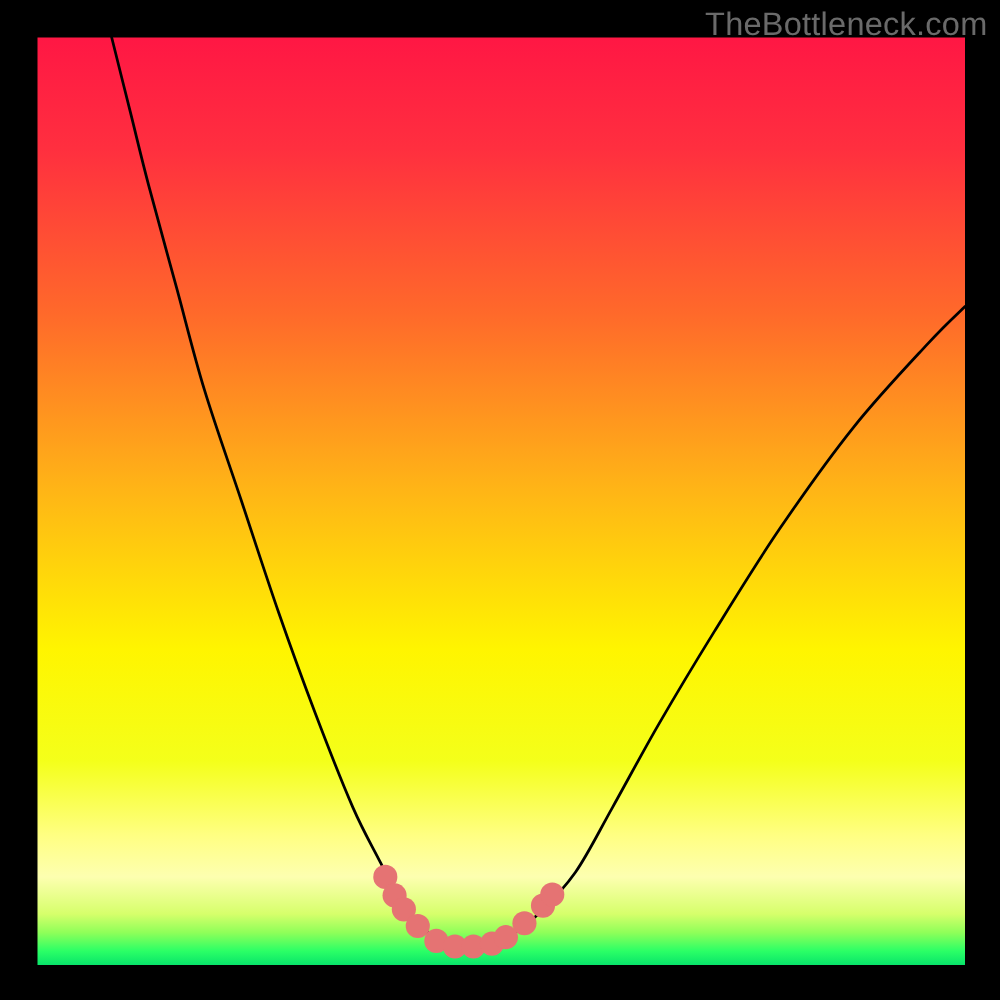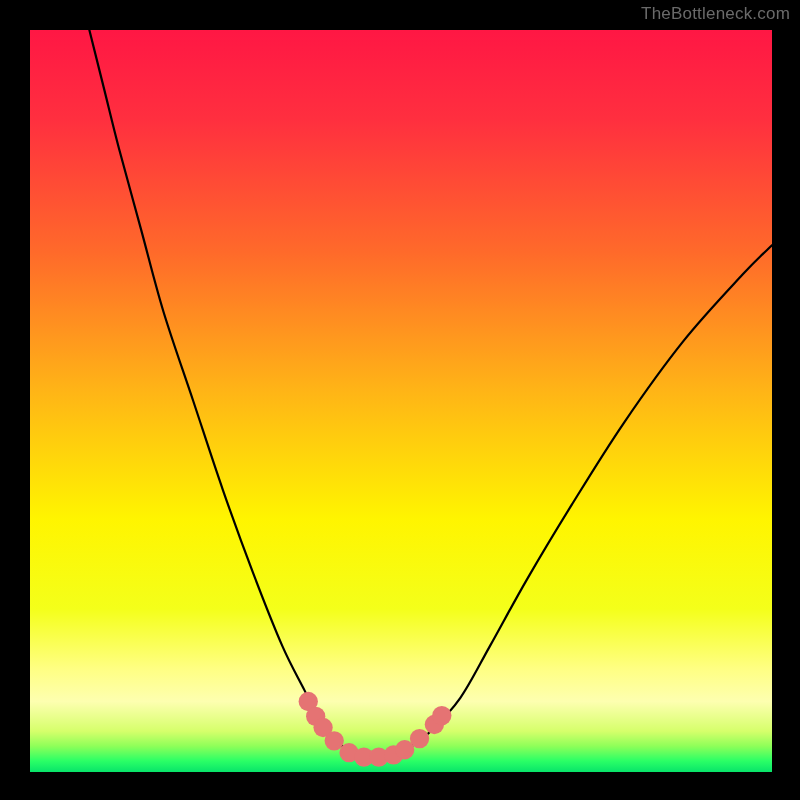--- a/index.html
+++ b/index.html
@@ -15,21 +15,21 @@
     position: relative;
     width: 800px;
     height: 800px;
     background: #000;
   }
   .watermark {
     position: absolute;
     top: 4px;
     right: 10px;
     color: #6a6a6a;
-    font-size: 17px;
+    font-size: 26px;
     letter-spacing: 0.2px;
     z-index: 10;
     text-align: center;
   }
   svg {
     position: absolute;
     top: 0;
     left: 0;
   }
 </style>

